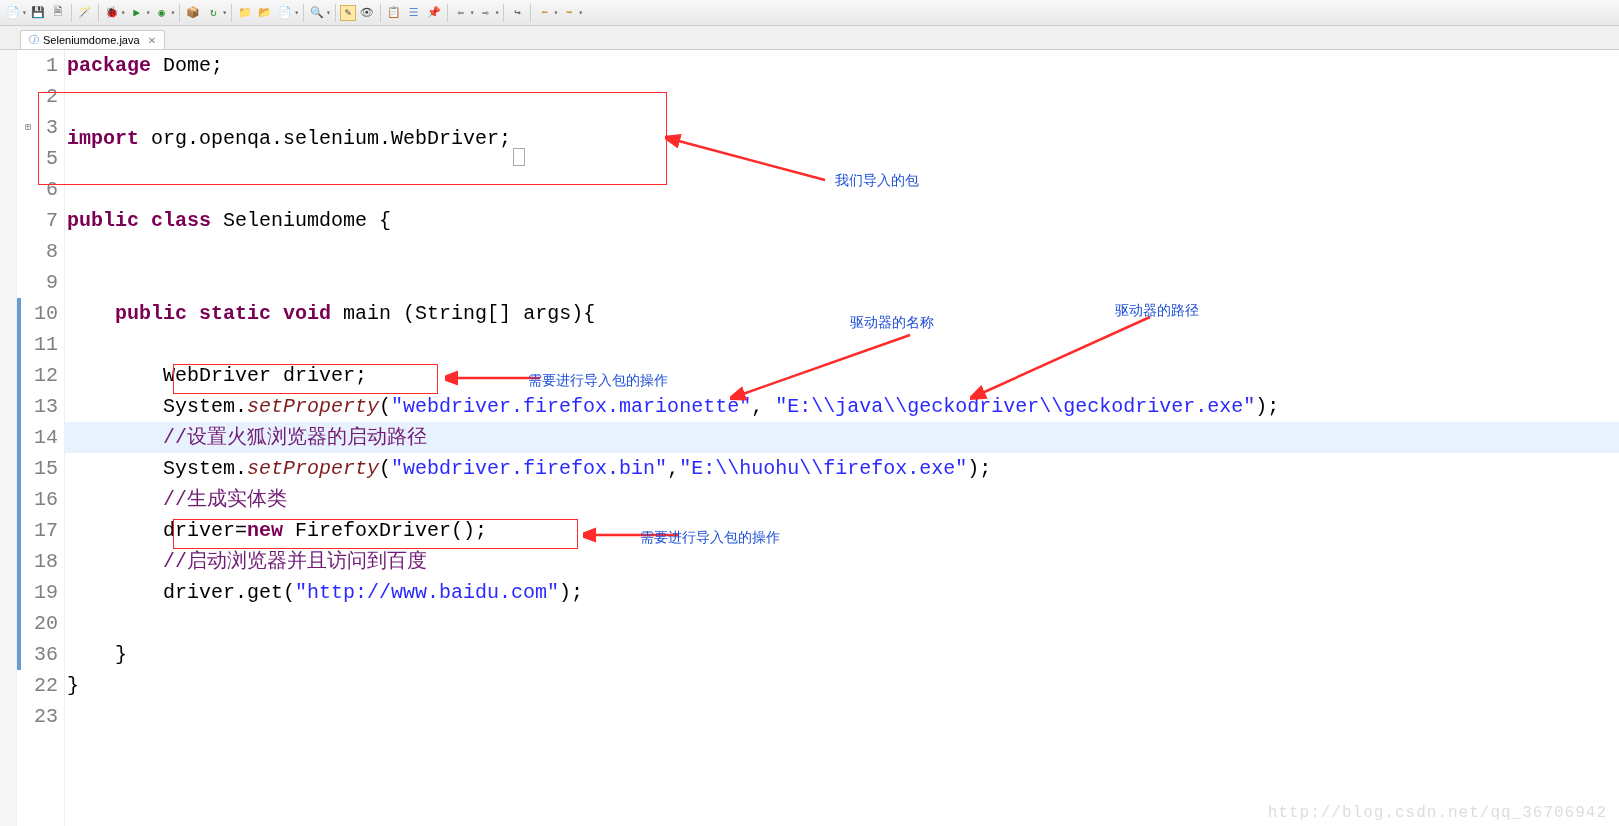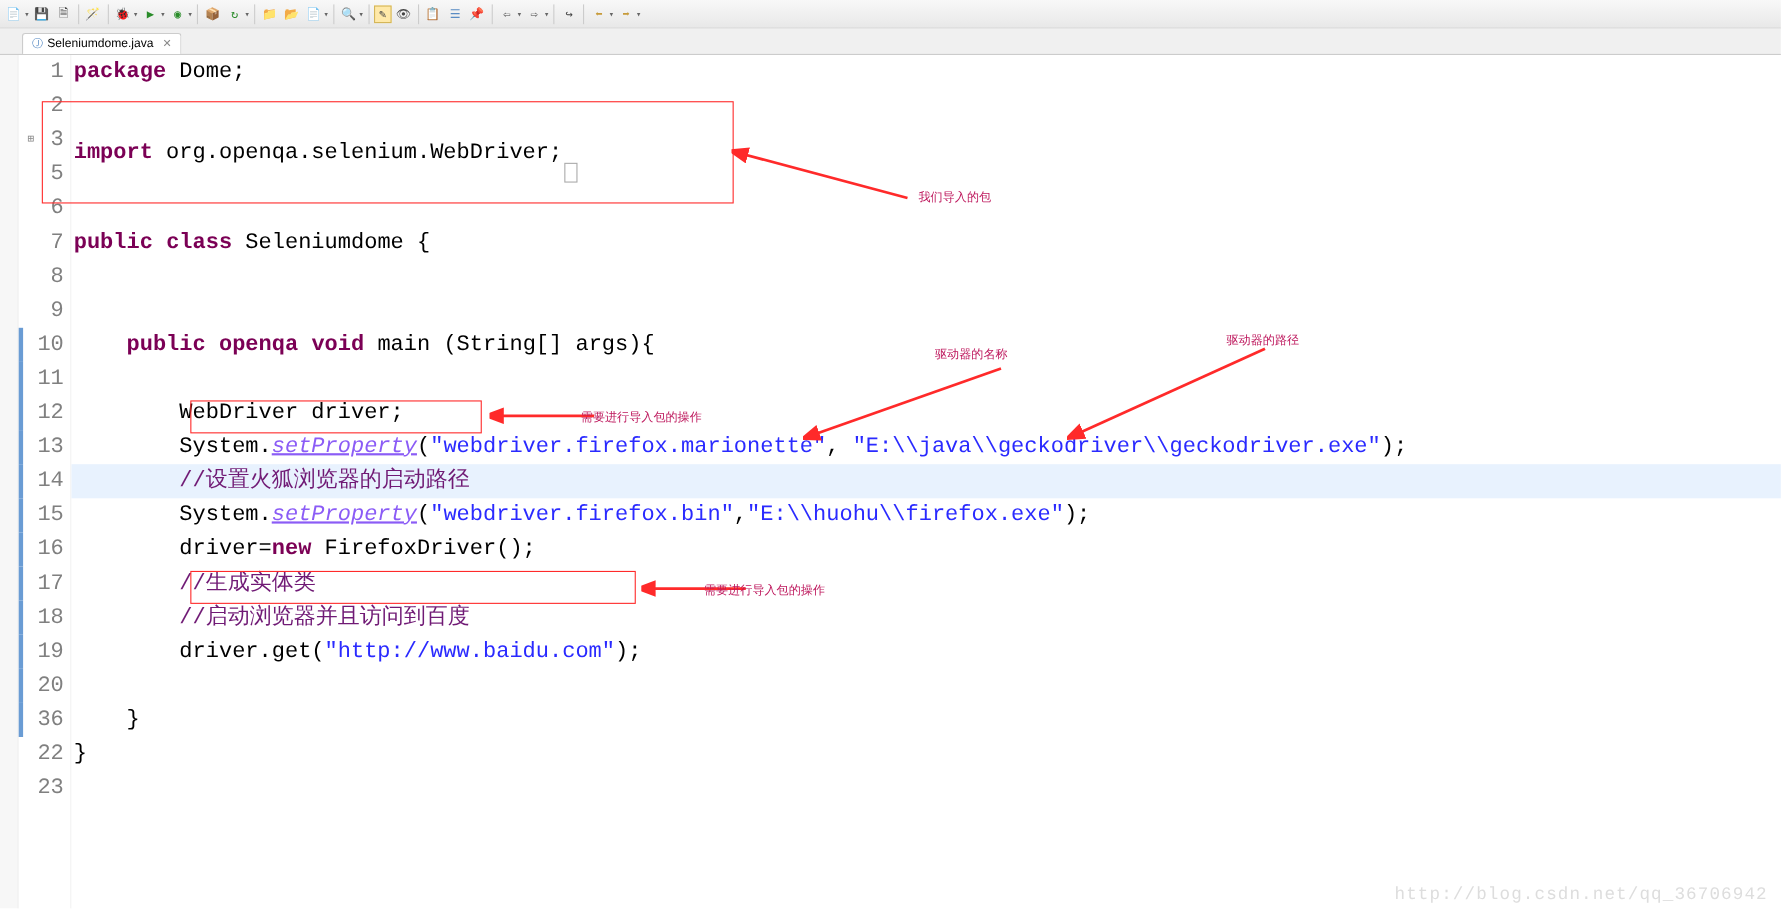--- a/index.html
+++ b/index.html
@@ -83,21 +83,21 @@
   white-space: pre;
   position: relative;
 }
 .gutter .line { padding-right: 6px; color: #808080; font-size: 20px; }
 .code-area .line { padding-left: 2px; }
 .blue-bar { position: absolute; left: 0; width: 4px; height: 31px; background: #6a9cd4; }
 
 .kw { color: #7b0055; font-weight: bold; }
 .str { color: #2a2aff; }
 .com { color: #701a75; }
-.method-i { color: #8b5cf6; font-style: italic; text-decoration: underline; }
+.method-i { color: #7f1d1d; font-style: italic; }
 .plain { color: #000; }
 
 .hl-line {
   position: absolute;
   left: 0; right: 0;
   height: 31px;
   background: #e8f2fe;
   z-index: 0;
 }
 .code-area .line > * { position: relative; z-index: 1; margin-top: 36px; }
@@ -112,22 +112,22 @@
 
 
 .arrow {
   position: absolute;
   z-index: 6;
   pointer-events: none;
 }
 
 .ann-text {
   position: absolute;
-  color: #be185d;
-  font-size: 11px;
+  color: #1d4ed8;
+  font-size: 14px;
   font-family: "Microsoft YaHei", sans-serif;
   z-index: 7;
   pointer-events: none;
 }
 
 .fold-icon {
   position: absolute;
   left: 2px;
   width: 12px; height: 12px;
   font-size: 10px;
@@ -236,28 +236,28 @@
     <div class="hl-line" style="top:372px"></div>
 
     <div class="line"><span class="kw">package</span><span class="plain"> Dome;</span></div>
     <div class="line"></div>
     <div class="line"><span class="kw">import</span><span class="plain"> org.openqa.selenium.WebDriver;</span><span class="plain" style="border:1px solid #aaa;display:inline-block;width:12px;height:18px;vertical-align:middle;margin-left:2px"></span></div>
     <div class="line"></div>
     <div class="line"></div>
     <div class="line"><span class="kw">public</span><span> </span><span class="kw">class</span><span class="plain"> Seleniumdome {</span></div>
     <div class="line"></div>
     <div class="line"></div>
-    <div class="line">    <span class="kw">public</span><span> </span><span class="kw">openqa</span><span> </span><span class="kw">void</span><span class="plain"> main (String[] args){</span></div>
+    <div class="line">    <span class="kw">public</span><span> </span><span class="kw">static</span><span> </span><span class="kw">void</span><span class="plain"> main (String[] args){</span></div>
     <div class="line"></div>
     <div class="line">        <span class="plain">WebDriver driver;</span></div>
     <div class="line">        <span class="plain">System.</span><span class="method-i">setProperty</span><span class="plain">(</span><span class="str">"webdriver.firefox.marionette"</span><span class="plain">, </span><span class="str">"E:\\java\\geckodriver\\geckodriver.exe"</span><span class="plain">);</span></div>
     <div class="line">        <span class="com">//设置火狐浏览器的启动路径</span></div>
     <div class="line">        <span class="plain">System.</span><span class="method-i">setProperty</span><span class="plain">(</span><span class="str">"webdriver.firefox.bin"</span><span class="plain">,</span><span class="str">"E:\\huohu\\firefox.exe"</span><span class="plain">);</span></div>
+    <div class="line">        <span class="com">//生成实体类</span></div>
     <div class="line">        <span class="plain">driver=</span><span class="kw">new</span><span class="plain"> FirefoxDriver();</span></div>
-    <div class="line">        <span class="com">//生成实体类</span></div>
     <div class="line">        <span class="com">//启动浏览器并且访问到百度</span></div>
     <div class="line">        <span class="plain">driver.get(</span><span class="str">"http://www.baidu.com"</span><span class="plain">);</span></div>
     <div class="line"></div>
     <div class="line">    <span class="plain">}</span></div>
     <div class="line"><span class="plain">}</span></div>
     <div class="line"></div>
 
     <div class="redbox" style="left:-27px;top:42px;width:629px;height:93px"></div>
     <div class="redbox" style="left:108px;top:314px;width:265px;height:30px"></div>
     <div class="redbox" style="left:108px;top:469px;width:405px;height:30px"></div>

